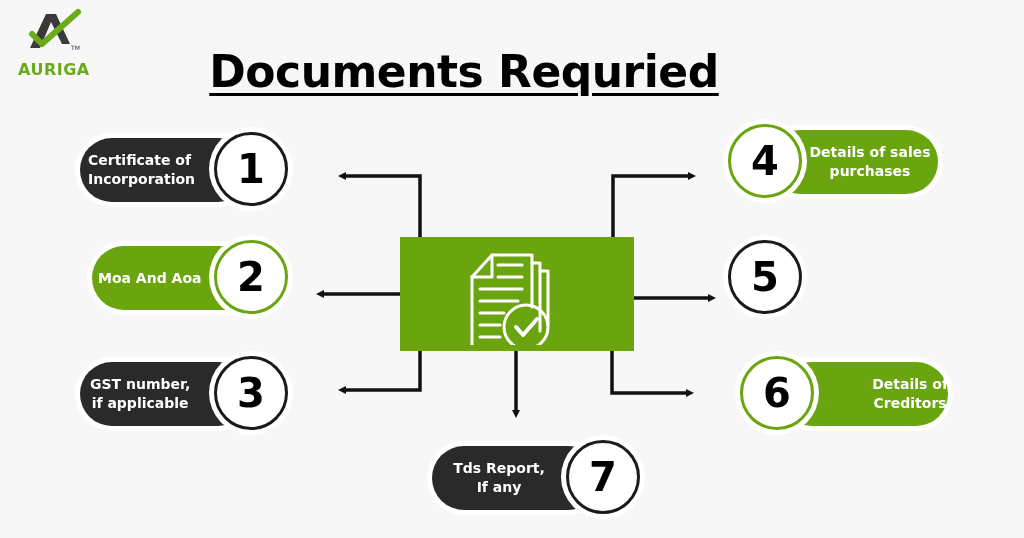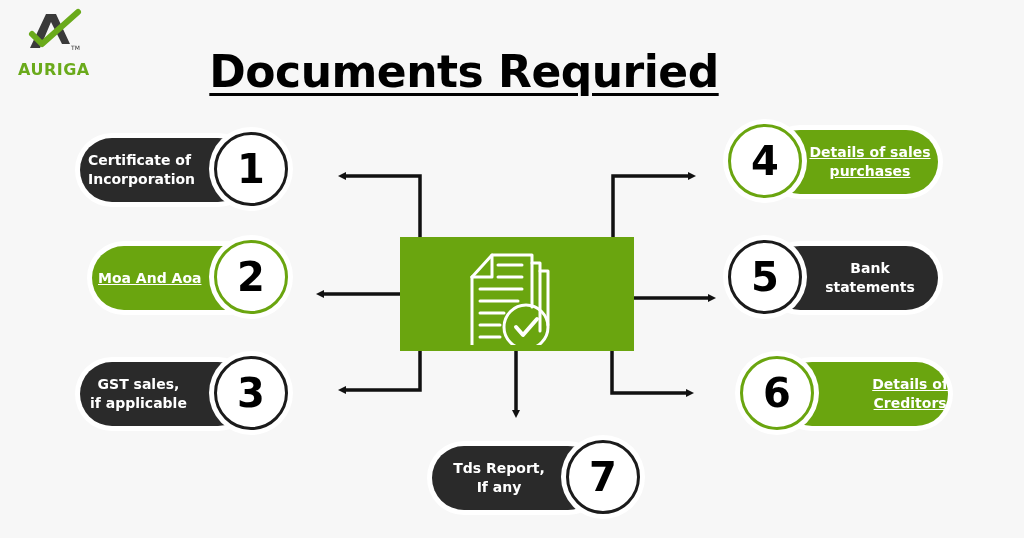--- a/index.html
+++ b/index.html
@@ -33,21 +33,21 @@
   .item { position: absolute; height: 64px; }
   .pill {
     position: absolute; top: 0; height: 64px; border-radius: 32px;
     color: #fff; font-family: "DejaVu Sans", sans-serif; font-weight: bold;
     font-size: 14px; line-height: 19px;
     display: flex; align-items: center; justify-content: center; text-align: center;
     box-shadow: 0 0 0 5px #fff;
   }
   .pill span { white-space: pre-line; }
   .dark { background: #2a2a2a; }
-  .green { background: #6aa50f; text-decoration: underline; }
+  .green { background: #6aa50f; }
   .num {
     position: absolute; top: -6px; width: 68px; height: 68px; border-radius: 50%;
     background: #fff; border: 3px solid #1b1b1b;
     box-shadow: 0 0 0 5px #fff;
     display: flex; align-items: center; justify-content: center;
     font-family: "DejaVu Sans", sans-serif; font-weight: bold; font-size: 40px; color: #000;
   }
   .num.green-ring { border-color: #6aa50f; }
 </style>
 </head>
@@ -113,39 +113,35 @@
 
 <div class="item" style="left:80px; top:246px; width:210px;">
   <div class="pill green" style="left:12px; width:170px; justify-content:flex-start; padding-left:6px; box-sizing:border-box;text-align:right;">
     <span>Moa And Aoa</span>
   </div>
   <div class="num green-ring" style="left:134px;">2</div>
 </div>
 
 <div class="item" style="left:80px; top:362px; width:210px;">
   <div class="pill dark" style="left:0; width:170px; justify-content:flex-start; padding-left:10px; box-sizing:border-box;">
-    <span>GST sales,
+    <span>GST number,
 if applicable</span>
   </div>
   <div class="num" style="left:134px;">3</div>
 </div>
 
 <div class="item" style="left:728px; top:130px; width:212px;">
   <div class="pill green" style="left:40px; width:170px; padding-left:34px; box-sizing:border-box;">
     <span>Details of sales
 purchases</span>
   </div>
   <div class="num green-ring" style="left:0;">4</div>
 </div>
 
 <div class="item" style="left:728px; top:246px; width:212px;">
-  <div class="pill dark" style="left:40px; width:170px; padding-left:34px; box-sizing:border-box;">
-    <span>Bank
-statements</span>
-  </div>
   <div class="num" style="left:0;">5</div>
 </div>
 
 <div class="item" style="left:740px; top:362px; width:210px;">
   <div class="pill green" style="left:40px; width:168px; padding-left:30px; box-sizing:border-box;justify-content:flex-end;">
     <span>Details of
 Creditors</span>
   </div>
   <div class="num green-ring" style="left:0;">6</div>
 </div>

